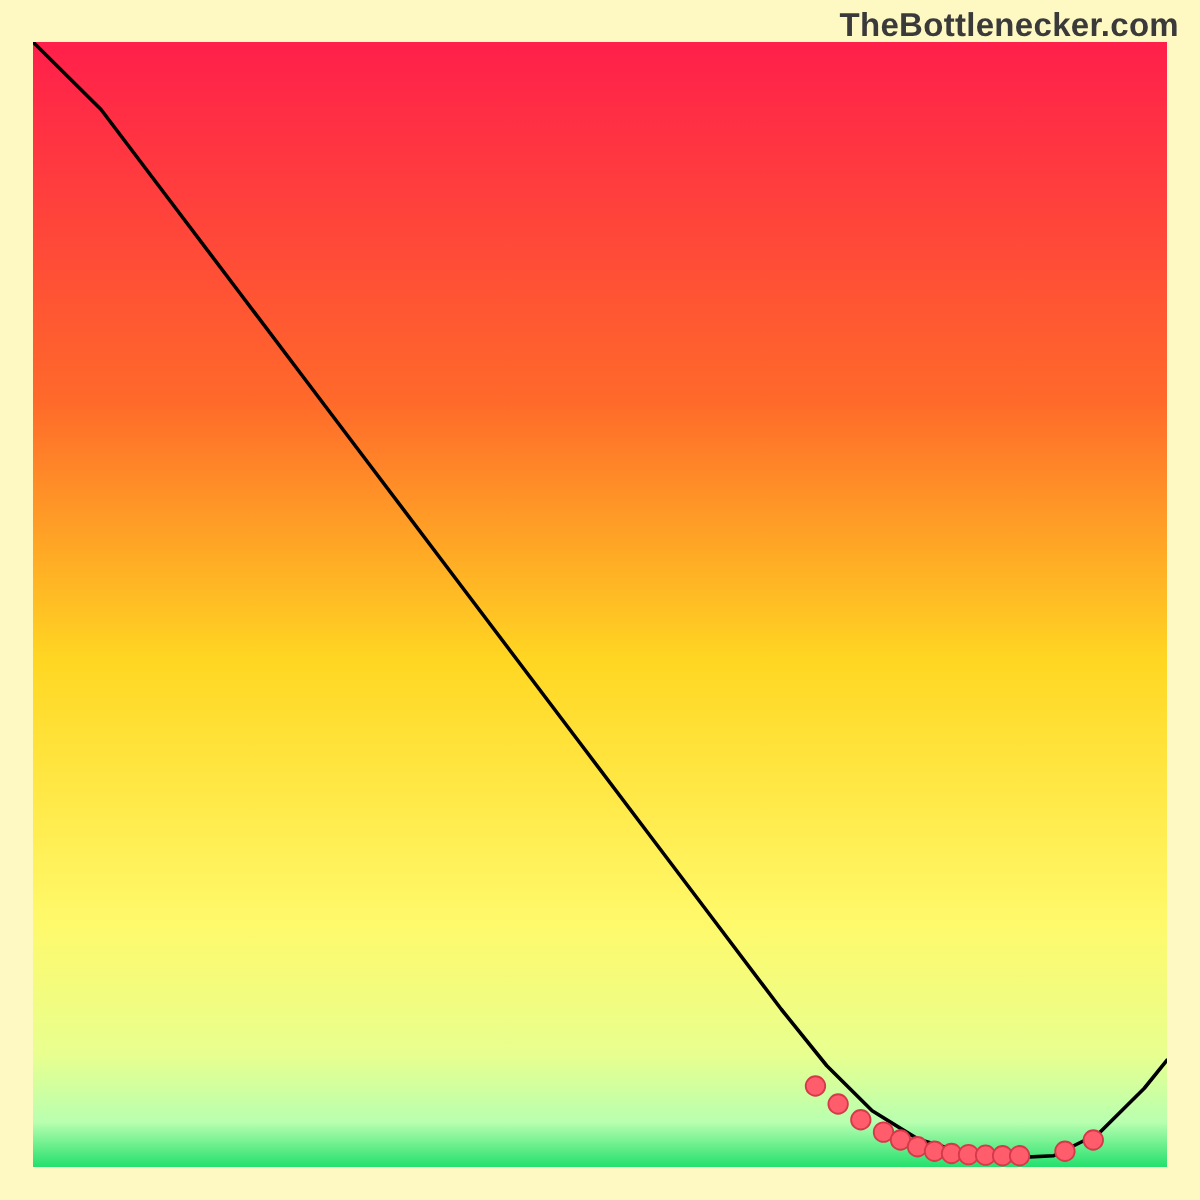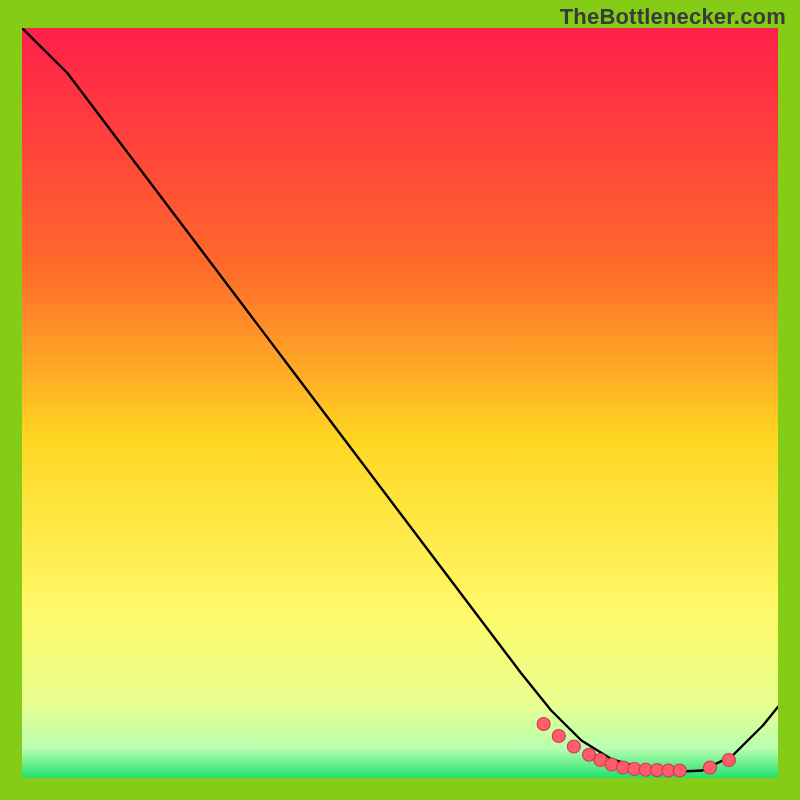--- a/index.html
+++ b/index.html
@@ -8,21 +8,21 @@
     width: 800px;
     height: 800px;
     background: #000;
     font-family: Arial, Helvetica, sans-serif;
     overflow: hidden;
   }
   .frame {
     position: relative;
     width: 800px;
     height: 800px;
-    background: #84cc16;
+    background: #fef9c3;
   }
   .watermark {
     position: absolute;
     top: 4px;
     right: 14px;
     color: #3a3a3a;
     font-size: 22px;
     font-weight: 600;
     letter-spacing: 0.2px;
     user-select: none;

